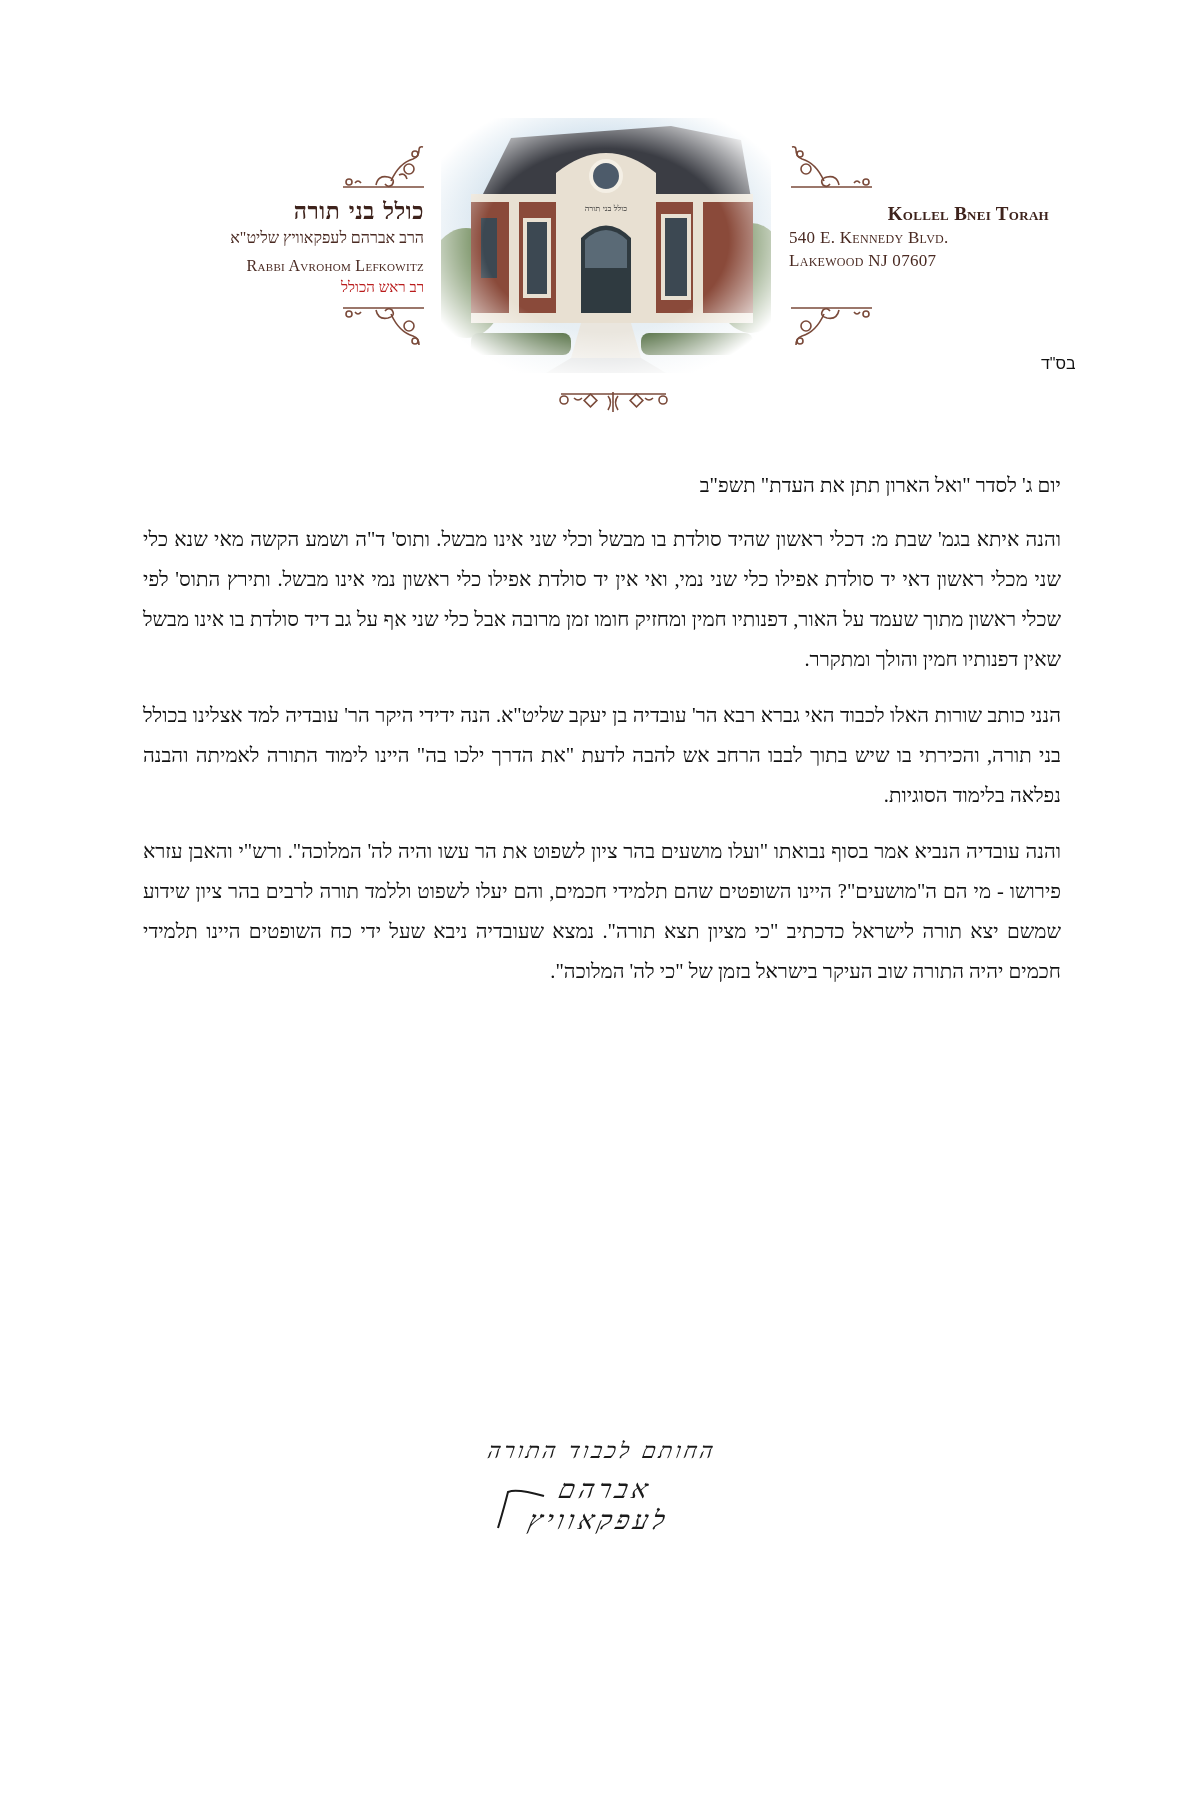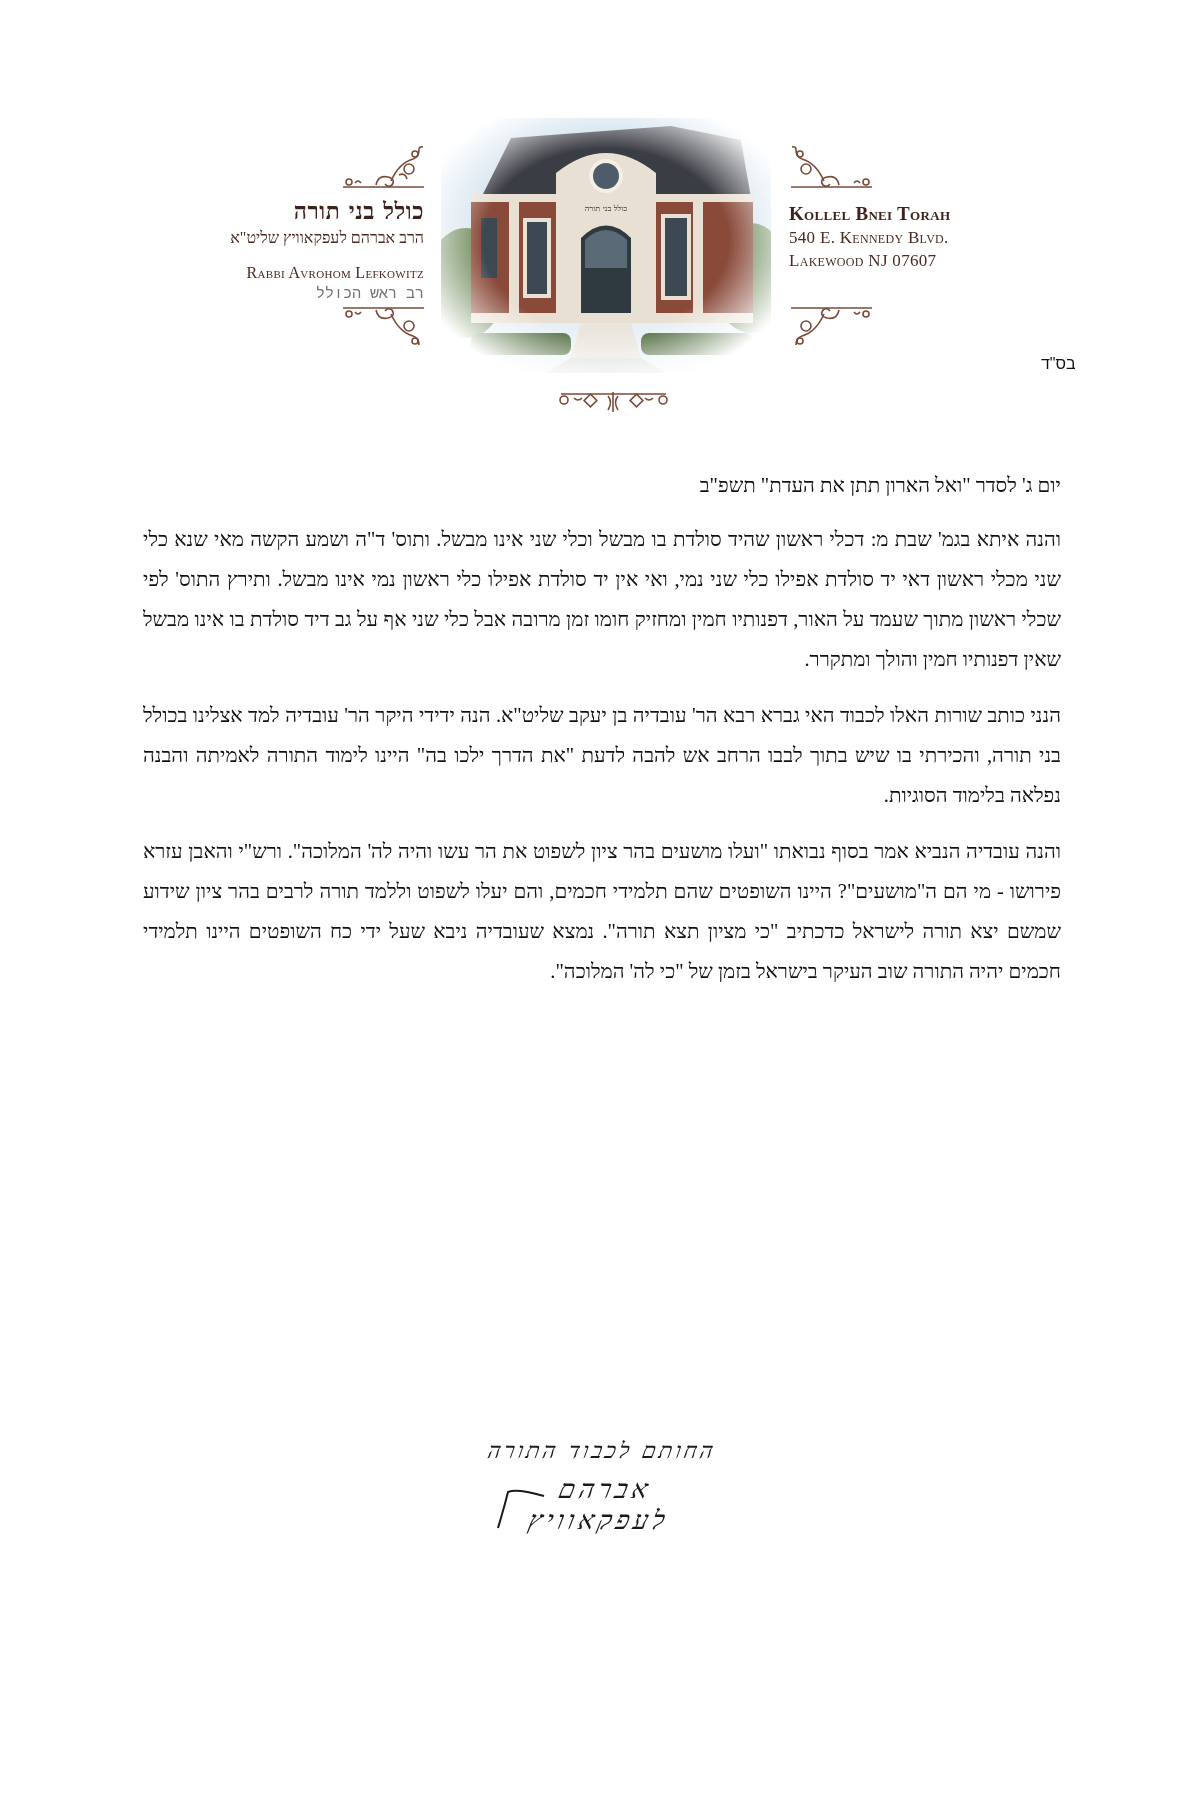--- a/index.html
+++ b/index.html
@@ -5,25 +5,25 @@
     html, body { margin:0; padding:0; background:#ffffff; }
     body { width:1200px; height:1800px; position:relative; overflow:hidden;
            font-family: "DejaVu Serif", "Liberation Serif", serif; color:#111; }
 
     
     .letterhead { position:absolute; left:16px; top:0; width:1200px; height:420px; }
 
     .lh-left { position:absolute; right:792px; top:145px; width:260px; text-align:right; direction:rtl; color:#4a2a22; }
     .lh-left .org-he { font-family:"DejaVu Serif", serif; font-weight:bold; font-size:23px; margin-top:52px; letter-spacing:0.5px; color:#3e231c; }
     .lh-left .rabbi-he { font-family:"Liberation Serif", serif; font-size:16px; margin-top:4px; color:#4a2a22; }
-    .lh-left .rabbi-en { font-family:"Liberation Serif", serif; font-variant:small-caps; font-size:16px; margin-top:17px; direction:ltr; text-align:right; color:#4a2a22; letter-spacing:0.3px; }
-    .lh-left .title-he { font-family:Liberation Mono, monospace; font-size:15px; margin-top:4px; color:#737373; }
+    .lh-left .rabbi-en { font-family:"Liberation Serif", serif; font-variant:small-caps; font-size:16px; margin-top:10px; direction:ltr; text-align:right; color:#4a2a22; letter-spacing:0.3px; }
+    .lh-left .title-he { font-family:Liberation Serif, serif; font-size:15px; margin-top:4px; color:#b91c1c; }
 
     .lh-right { position:absolute; left:773px; top:145px; width:260px; text-align:left; color:#4a2a22; }
-    .lh-right .org-en { font-family:"Liberation Serif", serif; font-variant:small-caps; font-weight:bold; font-size:19px; margin-top:58px; color:#3e231c; letter-spacing:0.3px; }
+    .lh-right .org-en { font-family:"Liberation Serif", serif; font-variant:small-caps; font-weight:bold; font-size:19px; margin-top:58px; color:#3e231c; letter-spacing:0.3px;text-align:right; }
     .lh-right .addr { font-family:"Liberation Serif", serif; font-variant:small-caps; font-size:17px; margin-top:3px; letter-spacing:0.3px; color:#4a2a22; }
 
     .orn { position:absolute; }
     .orn svg { display:block; }
 
     
     .building { position:absolute; left:425px; top:118px; width:330px; height:255px; }
     .building .fade { position:absolute; inset:0;
       background: radial-gradient(ellipse 60% 58% at 50% 48%, rgba(255,255,255,0) 62%, #ffffff 100%); }
 

